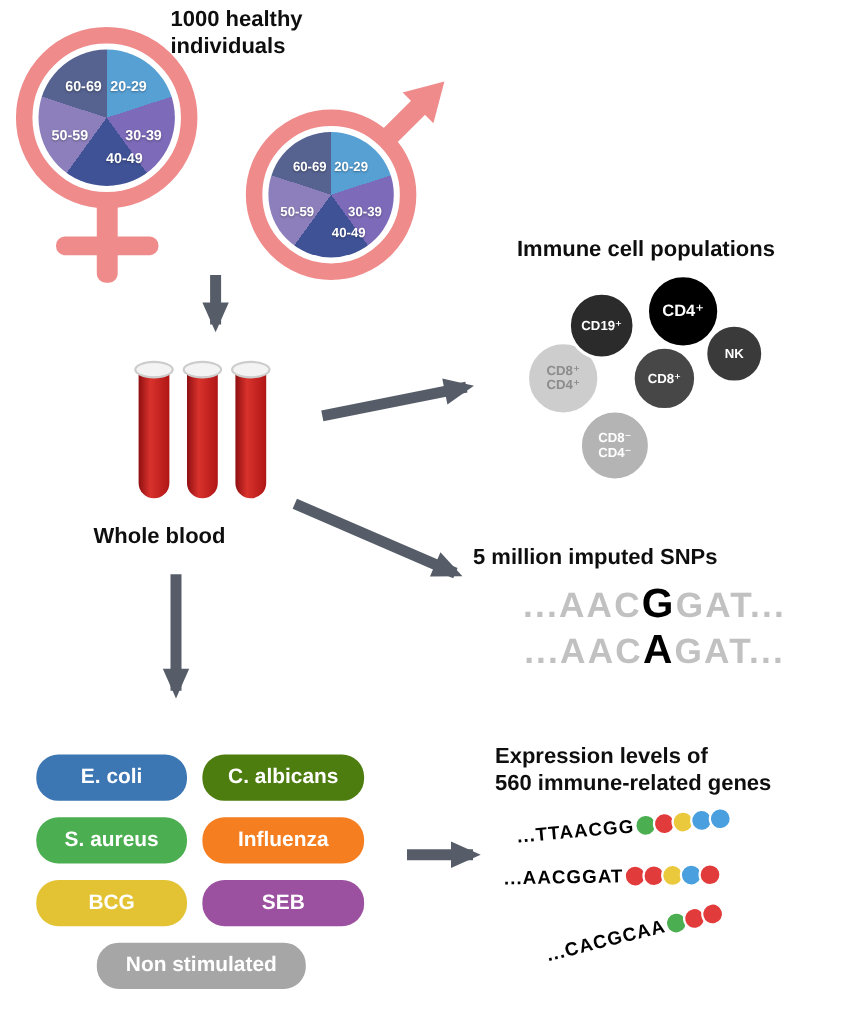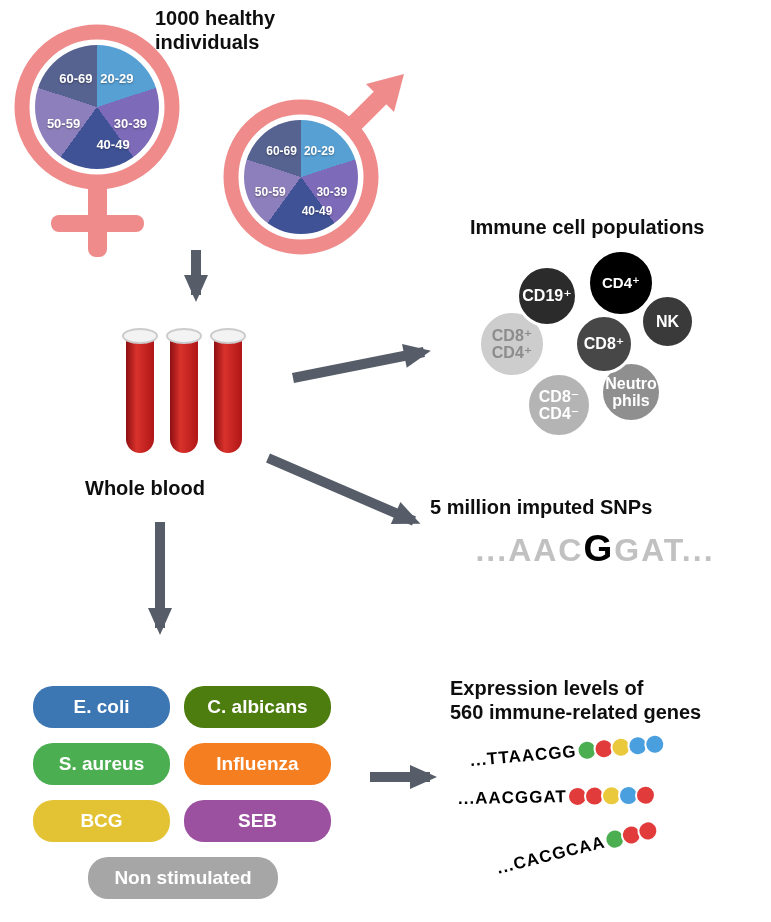--- a/index.html
+++ b/index.html
@@ -24,21 +24,21 @@
   .tube { position:absolute; width:36px; height:130px; }
   .tube-body { position:absolute; left:4px; top:9px; width:28px; height:116px;
     background:linear-gradient(90deg,#8f0f12,#d9322c 38%,#b01616);
     border-radius:0 0 14px 14px; }
   .tube-cap { position:absolute; left:0; top:0; width:36px; height:16px; background:#f3f3f3;
     border:2px solid #cccccc; border-radius:50%; }
 
   
   .cell { position:absolute; border-radius:50%; border:3px solid #ffffff;
     display:flex; align-items:center; justify-content:center; text-align:center;
-    font-weight:bold; font-size:16px; line-height:1.08; white-space:pre-line; }
+    font-weight:bold; font-size:12px; line-height:1.08; white-space:pre-line; }
   .cell-cd4 { font-size:15px; }
 
   
   .snp-line { position:absolute; left:425px; width:340px; text-align:center;
     font-weight:bold; font-size:32px; letter-spacing:2px; color:#c1c1c1; }
   .snp-line .variant { color:#000000; font-size:37px; }
 
   
   .stim { position:absolute; height:42px; border-radius:20px; color:#ffffff;
     font-weight:bold; font-size:19px; display:flex; align-items:center; justify-content:center; }
@@ -114,28 +114,29 @@
   <div class="fig-title" style="left:85px; top:476px; width:180px;">Whole blood</div>
 
   <div class="fig-title" style="left:470px; top:215px; width:290px;">Immune cell populations</div>
 
   <div class="cell" style="left: 478px; top: 310px; width: 68px; height: 68px; background: rgb(205, 205, 205); color: rgb(140, 140, 140);">CD8⁺
 CD4⁺</div>
   <div class="cell" style="left: 516px; top: 265px; width: 62px; height: 62px; background: rgb(43, 43, 43); color: rgb(255, 255, 255);">CD19⁺</div>
   <div class="cell" style="left: 640px; top: 294px; width: 55px; height: 55px; background: rgb(58, 58, 58); color: rgb(255, 255, 255);">NK</div>
   <div class="cell" style="left: 526px; top: 372px; width: 66px; height: 66px; background: rgb(180, 180, 180); color: rgb(255, 255, 255);">CD8⁻
 CD4⁻</div>
-  <div class="cell" style="left: 600px; top: 361px; width: 62px; height: 62px; background: rgb(143, 143, 143); color: rgb(255, 255, 255);">Neutro
-phils</div>
   <div class="cell" style="left: 574px; top: 314px; width: 60px; height: 60px; background: rgb(71, 71, 71); color: rgb(255, 255, 255);">CD8⁺</div>
   <div class="cell cell-cd4" style="left: 587px; top: 249px; width: 68px; height: 68px; background: rgb(0, 0, 0); color: rgb(255, 255, 255);">CD4⁺</div>
 
   <div class="fig-title" style="left:430px; top:495px; width:330px;">5 million imputed SNPs</div>
   <div class="snp-line" style="top:528px;">
     <span>...AAC</span><span class="variant">G</span><span>GAT...</span>
+  </div>
+  <div class="snp-line" style="top:570px;">
+    <span>...AAC</span><span class="variant">A</span><span>GAT...</span>
   </div>
 
   <div class="stim" style="left: 33px; top: 686px; width: 137px; background: rgb(60, 118, 179);">E. coli</div>
   <div class="stim" style="left: 184px; top: 686px; width: 147px; background: #4d7c0f;">C. albicans</div>
   <div class="stim" style="left: 33px; top: 743px; width: 137px; background: rgb(75, 174, 80);">S. aureus</div>
   <div class="stim" style="left: 184px; top: 743px; width: 147px; background: rgb(244, 126, 32);">Influenza</div>
   <div class="stim" style="left: 33px; top: 800px; width: 137px; background: rgb(227, 195, 52);">BCG</div>
   <div class="stim" style="left: 184px; top: 800px; width: 147px; background: rgb(155, 80, 160);">SEB</div>
   <div class="stim" style="left: 88px; top: 857px; width: 190px; background: rgb(166, 166, 166);">Non stimulated</div>
 

